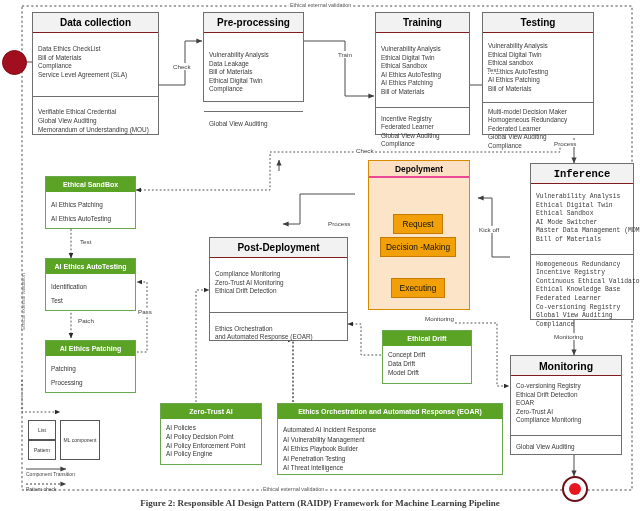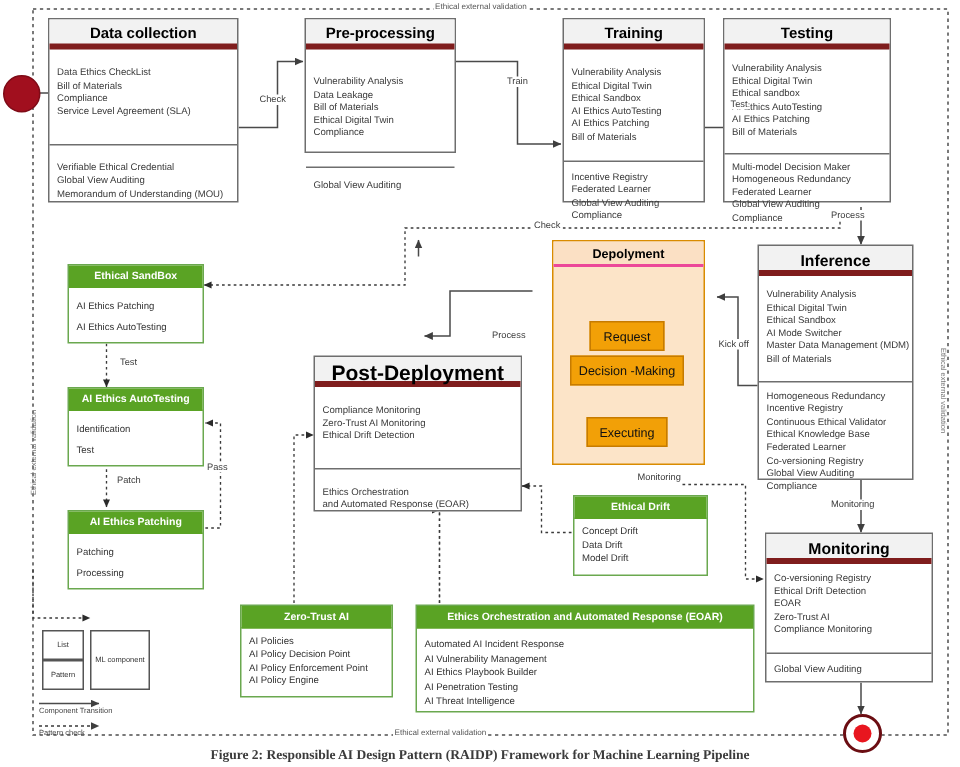--- a/index.html
+++ b/index.html
@@ -23,21 +23,21 @@
   }
   .box .sec{
     box-sizing:border-box;
     padding:4px 5px 4px 5px;
   }
   .box .sec div{white-space:nowrap;}
 
   
   .grey{border:1px solid #6e6e6e;background:#ffffff;}
   .grey .hd{
-    background:#f2f2f2;border-bottom:4px solid #7f1d1d;
+    background:#f2f2f2;border-bottom:1px solid #7f1d1d;
     color:#000;font-size:10px;line-height:20px;height:20px;
   }
   .grey .sec{color:#3a3a3a;font-size:6.4px;line-height:8.6px;}
   .grey .sec.sep{border-top:1px solid #6e6e6e;}
 
   
   .green{border:1px solid #6aa84f;background:#ffffff;}
   .green .hd{
     background:#5aa324;color:#ffffff;
     font-size:7px;line-height:15px;height:15px;
@@ -225,21 +225,21 @@
     </div>
     <div class="sec sep" style="margin-top:4px;padding-top:5px;">
       <div>Multi-model Decision Maker</div>
       <div>Homogeneous Redundancy</div>
       <div>Federated Learner</div>
       <div>Global View Auditing</div>
       <div>Compliance</div>
     </div>
   </div>
 
-  <div class="box grey" style="left:505px;top:163px;width:104px;height:157px;">
+  <div class="box grey" style="left:530px;top:163px;width:104px;height:157px;font-family:Liberation Mono, monospace;">
     <div class="hd" style="font-size:10.5px;">Inference</div>
     <div class="sec" style="padding-top:9px;">
       <div>Vulnerability Analysis</div>
       <div>Ethical Digital Twin</div>
       <div>Ethical Sandbox</div>
       <div>AI Mode Switcher</div>
       <div>Master Data Management (MDM)</div>
       <div>Bill of Materials</div>
     </div>
     <div class="sec sep" style="margin-top:5px;padding-top:6px;">
@@ -262,21 +262,21 @@
       <div>EOAR</div>
       <div>Zero-Trust AI</div>
       <div>Compliance Monitoring</div>
     </div>
     <div class="sec sep" style="margin-top:6px;padding-top:7px;">
       <div>Global View Auditing</div>
     </div>
   </div>
 
   <div class="box grey" style="left:209px;top:237px;width:139px;height:104px;">
-    <div class="hd" style="font-size:14px;">Post-Deployment</div>
+    <div class="hd" style="font-size:10px;">Post-Deployment</div>
     <div class="sec" style="padding-top:12px;">
       <div>Compliance Monitoring</div>
       <div>Zero-Trust AI Monitoring</div>
       <div>Ethical Drift Detection</div>
     </div>
     <div class="sec sep" style="margin-top:12px;padding-top:12px;">
       <div>Ethics Orchestration</div>
       <div>and Automated Response (EOAR)</div>
     </div>
   </div>

